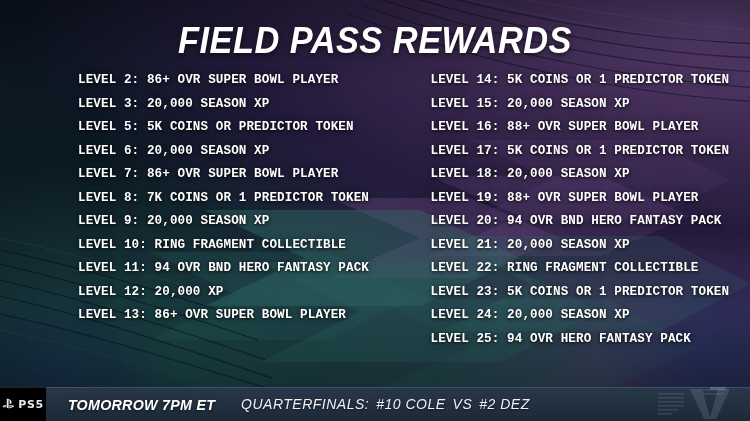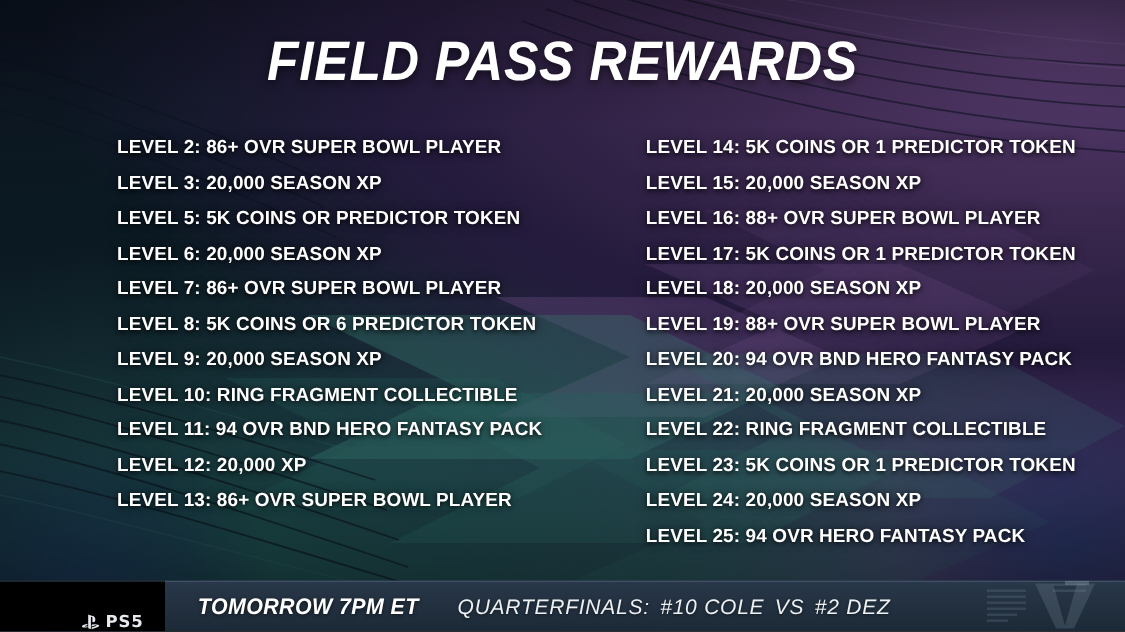--- a/index.html
+++ b/index.html
@@ -79,24 +79,25 @@
     font-style: italic;
     letter-spacing: 0.5px;
     transform: scaleX(0.93);
     text-shadow: 0 2px 6px rgba(0,0,0,0.55);
     white-space: nowrap;
   }
 
   
   .columns {
     position: absolute;
-    top: 90px;
+    top: 72px;
     left: 0; right: 0;
     display: flex;
     padding: 0 0 0 0;
+    font-family: Liberation Mono, monospace;
   }
   .col {
     flex: 1 1 50%;
     display: flex;
     flex-direction: column;
     gap: 7.5px;
   }
   .col-left { padding-left: 78px; }
   .col-right { padding-left: 33px; }
 
@@ -115,29 +116,28 @@
   .bottom-bar {
     position: absolute;
     left: 0; right: 0; bottom: 0;
     height: 34px;
     background: linear-gradient(180deg, #29384a 0%, #22303f 50%, #1c2a38 100%);
     display: flex;
     align-items: center;
     overflow: hidden;
   }
   .ps-badge {
-    width: 70px;
+    width: 46px;
     height: 34px;
     background: #000000;
     display: flex;
-    align-items: flex-end;
+    align-items: center;
     justify-content: center;
     gap: 3px;
     flex: 0 0 auto;
-    padding-left: 40px;
   }
   .ps-logo {
     display: block;
   }
   .ps-text {
     color: #e7e9ec;
     font-size: 11px;
     font-weight: bold;
     letter-spacing: 0.6px;
     font-family: "DejaVu Sans", sans-serif;
@@ -253,21 +253,21 @@
 
   <div class="title">FIELD PASS REWARDS</div>
 
   <div class="columns">
     <div class="col col-left">
       <div class="reward">LEVEL 2: 86+ OVR SUPER BOWL PLAYER</div>
       <div class="reward">LEVEL 3: 20,000 SEASON XP</div>
       <div class="reward">LEVEL 5: 5K COINS OR PREDICTOR TOKEN</div>
       <div class="reward">LEVEL 6: 20,000 SEASON XP</div>
       <div class="reward">LEVEL 7: 86+ OVR SUPER BOWL PLAYER</div>
-      <div class="reward">LEVEL 8: 5K COINS OR 6 PREDICTOR TOKEN</div>
+      <div class="reward">LEVEL 8: 7K COINS OR 1 PREDICTOR TOKEN</div>
       <div class="reward">LEVEL 9: 20,000 SEASON XP</div>
       <div class="reward">LEVEL 10: RING FRAGMENT COLLECTIBLE</div>
       <div class="reward">LEVEL 11: 94 OVR BND HERO FANTASY PACK</div>
       <div class="reward">LEVEL 12: 20,000 XP</div>
       <div class="reward">LEVEL 13: 86+ OVR SUPER BOWL PLAYER</div>
     </div>
     <div class="col col-right">
       <div class="reward">LEVEL 14: 5K COINS OR 1 PREDICTOR TOKEN</div>
       <div class="reward">LEVEL 15: 20,000 SEASON XP</div>
       <div class="reward">LEVEL 16: 88+ OVR SUPER BOWL PLAYER</div>

